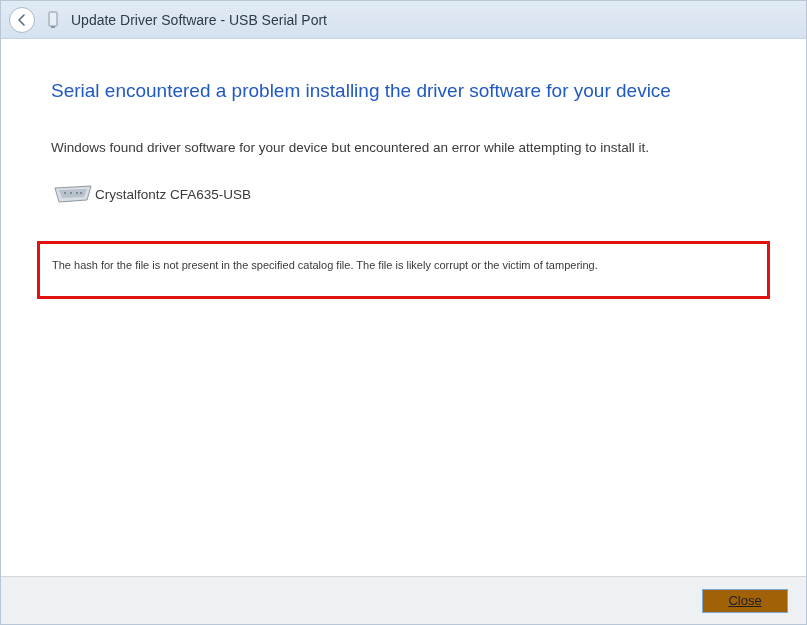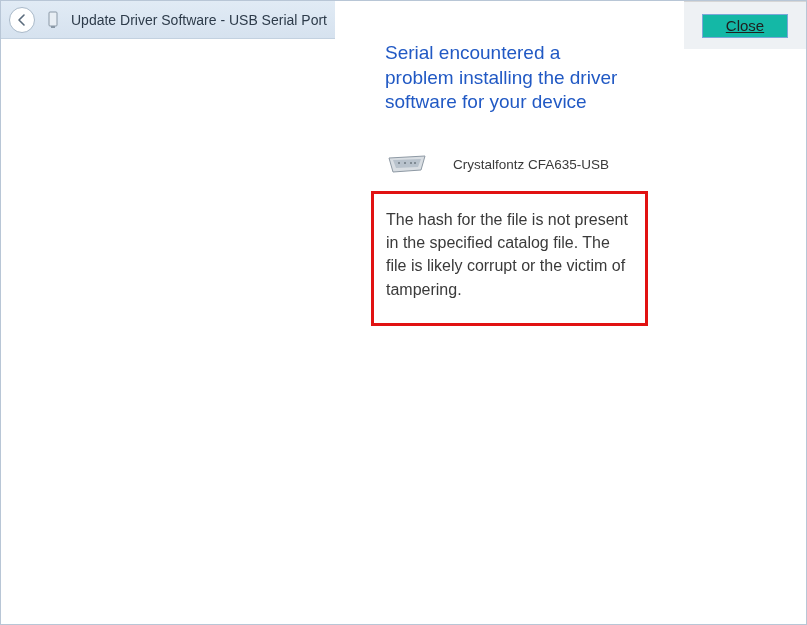--- a/index.html
+++ b/index.html
@@ -1,32 +1,32 @@
 <!DOCTYPE html>
 <html><head>
 <meta charset="utf-8">
 <style>
   * { box-sizing: border-box; margin: 0; padding: 0; }
   html, body { width: 807px; height: 625px; font-family: "Segoe UI", Tahoma, sans-serif; background: #fff; overflow: hidden; }
-  .window { width: 807px; height: 625px; border: 1px solid #b8c6d6; display: flex; background: #fff; }
+  .window { width: 807px; height: 625px; border: 1px solid #b8c6d6; display: flex; flex-direction: column; background: #fff; }
   .titlebar { height: 38px; background: linear-gradient(#e1ebf5, #d6e2ef); border-bottom: 1px solid #c3d1e0; display: flex; align-items: center; padding: 0 8px; gap: 10px; }
   .back-btn { width: 26px; height: 26px; border-radius: 50%; background: #fff; border: 1px solid #a9b9c9; display: flex; align-items: center; justify-content: center; cursor: pointer; }
   .back-btn svg { display: block; }
   .title-icon { width: 16px; height: 20px; display: flex; align-items: center; justify-content: center; }
   .title-text { font-size: 14px; color: #2d3b4a; }
   .content { flex: 1; padding: 40px 50px 20px 50px; position: relative; color: #333; }
   .heading { color: #2159c4; font-size: 19px; font-weight: 400; margin-bottom: 34px; line-height: 1.3; }
   .body-text { font-size: 13.5px; color: #3a3a3a; line-height: 1.45; margin-bottom: 22px; }
-  .device-row { display: flex; align-items: center; gap: 24px; margin-bottom: 12px; }
+  .device-row { display: flex; align-items: center; margin-bottom: 32px; }
   .device-icon { width: 44px; height: 30px; display: flex; align-items: center; justify-content: center; }
   .device-name { font-size: 13.5px; color: #3a3a3a; }
   .error-box { border: 3px solid #e11212; padding: 14px 12px 22px 12px; margin: 10px -14px 38px -14px; }
-  .error-box .err-text { font-size: 16px; color: #3a3a3a; line-height: 1.45; }
+  .error-box .err-text { font-size: 11px; color: #3a3a3a; line-height: 1.45; }
   .footer { height: 48px; border-top: 1px solid #d6d6d6; background: #eef1f4; display: flex; align-items: center; justify-content: flex-end; padding: 0 18px; }
-  .close-btn { min-width: 86px; height: 24px; border: 1px solid #7aa7d8; background: #14b8a6; font-size: 15px; color: #202020; text-decoration: underline; cursor: pointer; padding: 0 12px; }
+  .close-btn { min-width: 86px; height: 24px; border: 1px solid #7aa7d8; background: #a16207; font-size: 13px; color: #202020; text-decoration: underline; cursor: pointer; padding: 0 12px; }
 </style>
 </head>
 <body>
 
 <div class="window">
   <div class="titlebar">
     <div class="back-btn">
       <svg width="14" height="14" viewBox="0 0 14 14">
         <path d="M9 2 L4 7 L9 12" stroke="#5a6b7c" stroke-width="1.6" fill="none" stroke-linecap="round" stroke-linejoin="round"></path>
       </svg>
@@ -35,20 +35,21 @@
       <svg width="14" height="18" viewBox="0 0 14 18">
         <rect x="3" y="1" width="8" height="14" rx="1" fill="#e8eef4" stroke="#8a98a6" stroke-width="1"></rect>
         <rect x="5" y="15" width="4" height="2" fill="#8a98a6"></rect>
       </svg>
     </div>
     <div class="title-text">Update Driver Software - USB Serial Port</div>
   </div>
 
   <div class="content">
     <div class="heading">Serial encountered a problem installing the driver software for your device</div>
+    <div class="body-text">Windows found driver software for your device but encountered an error while attempting to install it.</div>
 
     <div class="device-row">
       <div class="device-icon">
         <svg width="44" height="28" viewBox="0 0 44 28">
           <polygon points="4,8 40,6 36,20 8,22" fill="#d9dee3" stroke="#8e99a4" stroke-width="1"></polygon>
           <polygon points="8,10 36,9 33,17 11,18" fill="#b8c2cc"></polygon>
           <circle cx="14" cy="13" r="1" fill="#6e7882"></circle>
           <circle cx="20" cy="13" r="1" fill="#6e7882"></circle>
           <circle cx="26" cy="13" r="1" fill="#6e7882"></circle>
           <circle cx="30" cy="13" r="1" fill="#6e7882"></circle>

